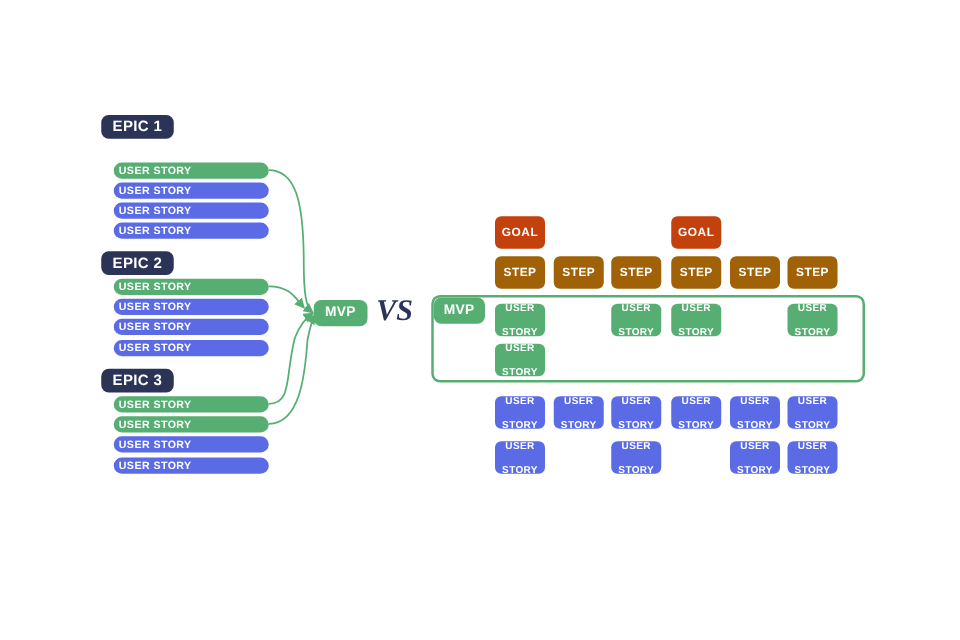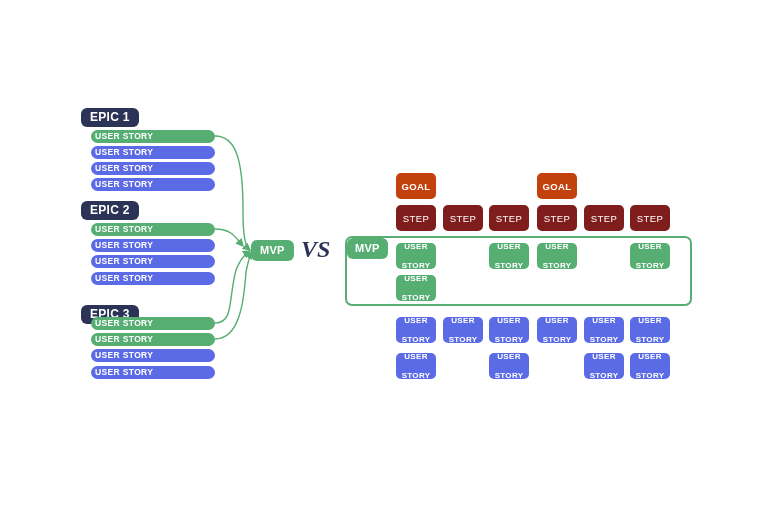--- a/index.html
+++ b/index.html
@@ -76,24 +76,24 @@
     color:#fff;
     font-size:9.5px;
     font-weight:bold;
     letter-spacing:.4px;
     border-radius:5px;
     display:flex;align-items:center;justify-content:center;
     box-sizing:border-box;
   }
   .step-box{
     position:absolute;
-    background:#7f1d1d;
+    background:#a16207;
     color:#fff;
     font-size:9.5px;
-    font-weight:normal;
+    font-weight:bold;
     letter-spacing:.4px;
     border-radius:5px;
     display:flex;align-items:center;justify-content:center;
     box-sizing:border-box;
   }
   .card{
     position:absolute;
     border-radius:5px;
     color:#fff;
     font-size:8px;
@@ -130,33 +130,33 @@
     white-space:nowrap;
   }
 
   svg.connectors{position:absolute;left:0;top:0;width:768px;height:512px;pointer-events:none;}
 </style>
 </head>
 <body>
 
 <div id="canvas">
 
-  <div class="epic-label" style="left:81px;top:108px;">EPIC 1</div>
+  <div class="epic-label" style="left:81px;top:92px;">EPIC 1</div>
   <div class="story-bar green" style="left:91px;top:130px;width:124px;">USER STORY</div>
   <div class="story-bar blue" style="left:91px;top:146px;width:124px;">USER STORY</div>
   <div class="story-bar blue" style="left:91px;top:162px;width:124px;">USER STORY</div>
   <div class="story-bar blue" style="left:91px;top:178px;width:124px;">USER STORY</div>
 
   <div class="epic-label" style="left:81px;top:201px;">EPIC 2</div>
   <div class="story-bar green" style="left:91px;top:223px;width:124px;">USER STORY</div>
   <div class="story-bar blue" style="left:91px;top:239px;width:124px;">USER STORY</div>
   <div class="story-bar blue" style="left:91px;top:255px;width:124px;">USER STORY</div>
   <div class="story-bar blue" style="left:91px;top:272px;width:124px;">USER STORY</div>
 
-  <div class="epic-label" style="left:81px;top:295px;margin-top:10px;">EPIC 3</div>
+  <div class="epic-label" style="left:81px;top:295px;">EPIC 3</div>
   <div class="story-bar green" style="left:91px;top:317px;width:124px;">USER STORY</div>
   <div class="story-bar green" style="left:91px;top:333px;width:124px;">USER STORY</div>
   <div class="story-bar blue" style="left:91px;top:349px;width:124px;">USER STORY</div>
   <div class="story-bar blue" style="left:91px;top:366px;width:124px;">USER STORY</div>
 
   <svg class="connectors" viewBox="0 0 768 512">
     <defs>
       <marker id="ah" markerWidth="6" markerHeight="6" refX="5" refY="3" orient="auto">
         <path d="M0,0 L6,3 L0,6 z" fill="#56AE72"></path>
       </marker>

